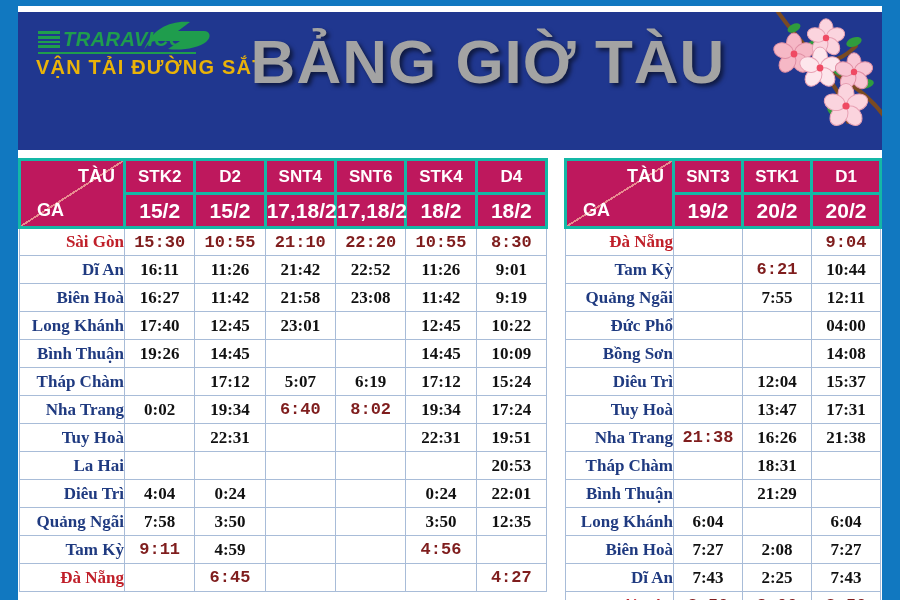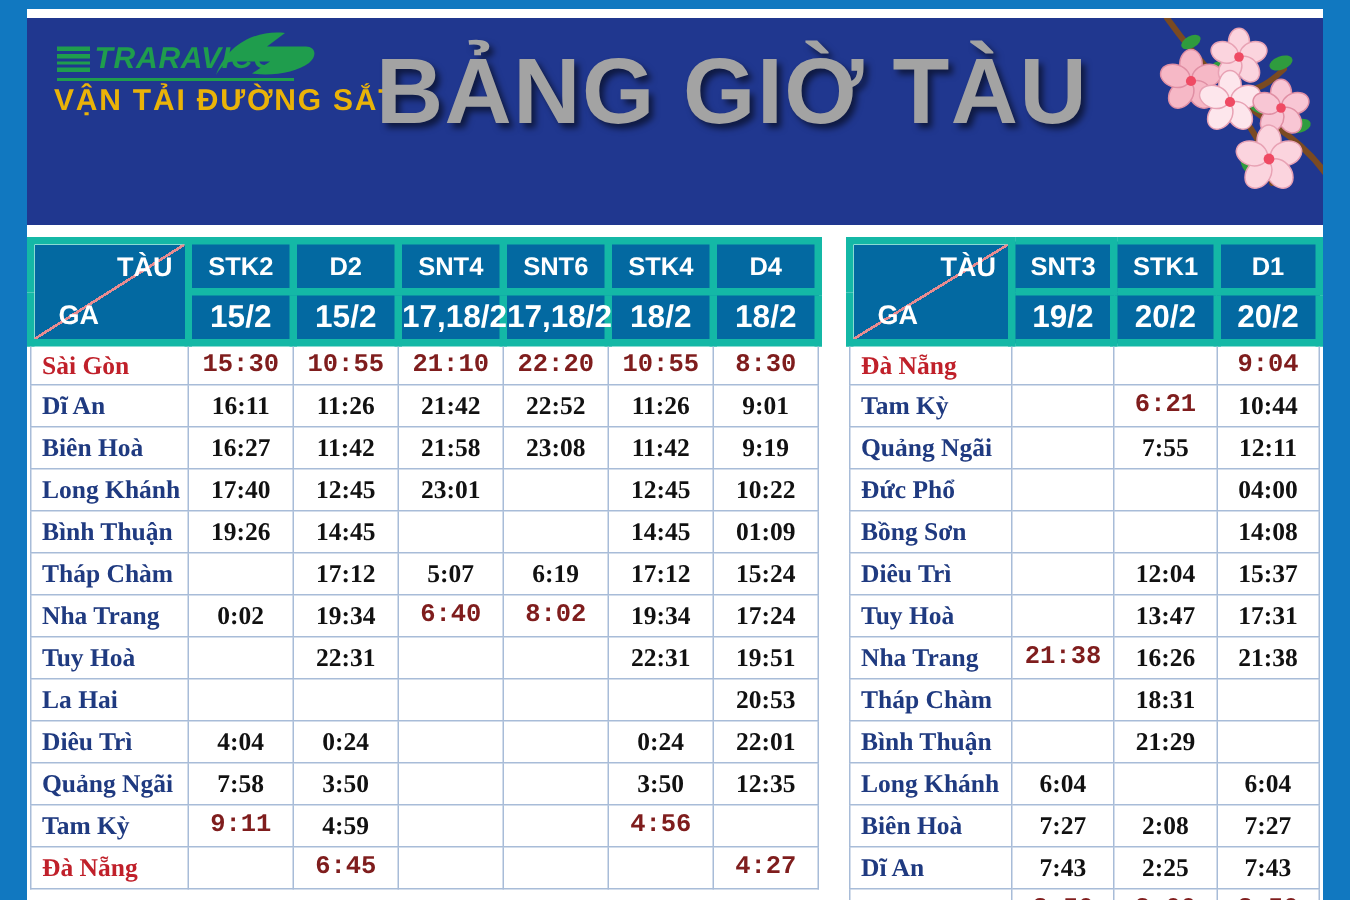--- a/index.html
+++ b/index.html
@@ -95,23 +95,23 @@
   }
   table.sched th, table.sched td {
     border:1px solid #a8bcd8;
     text-align:center;
     font-family:"Liberation Serif", serif;
     font-weight:bold;
     color:#111111;
   }
   
   table.sched thead th {
-    background:#0369a1;
+    background:#be185d;
     color:#ffffff;
-    border:5px solid #14b8a6;
+    border:3px solid #14b8a6;
     font-family:"Liberation Sans", sans-serif;
     font-size:17px;
     padding:0;
     height:34px;
     white-space:nowrap;
   }
   table.sched thead th.sub {
     font-size:21px;
   }
   
@@ -134,21 +134,21 @@
     font-size:18px; font-weight:bold; color:#ffffff;
   }
   th.corner .lbl-ga {
     position:absolute; left:16px; bottom:5px;
     font-family:"Liberation Sans", sans-serif;
     font-size:18px; font-weight:bold; color:#ffffff;
   }
   
   table.sched tbody td { height:28px; font-size:17px; }
   table.sched tbody td.station {
-    text-align:left;
+    text-align:right;
     padding-left:7px;
     color:#1f3a80;
     font-size:17px;
     margin-top:16px;
   }
   table.sched tbody td.station.hl { color:#c0202a; }
   table.sched tbody td.t-red   { color:#7f1d1d;font-family:Liberation Mono, monospace; }
   table.sched tbody td.t-black { color:#111111; }
   col.c-station { width:105px; }
   #right-table-wrap col.c-station { width:108px; }
@@ -328,21 +328,21 @@
               <td class="t-black">12:45</td>
               <td class="t-black">10:22</td>
             </tr>
             <tr>
               <td class="station">Bình Thuận</td>
               <td class="t-black">19:26</td>
               <td class="t-black">14:45</td>
               <td class="t-black"></td>
               <td class="t-black"></td>
               <td class="t-black">14:45</td>
-              <td class="t-black">01:09</td>
+              <td class="t-black">10:09</td>
             </tr>
             <tr>
               <td class="station">Tháp Chàm</td>
               <td class="t-black"></td>
               <td class="t-black">17:12</td>
               <td class="t-black">5:07</td>
               <td class="t-black">6:19</td>
               <td class="t-black">17:12</td>
               <td class="t-black">15:24</td>
             </tr>

